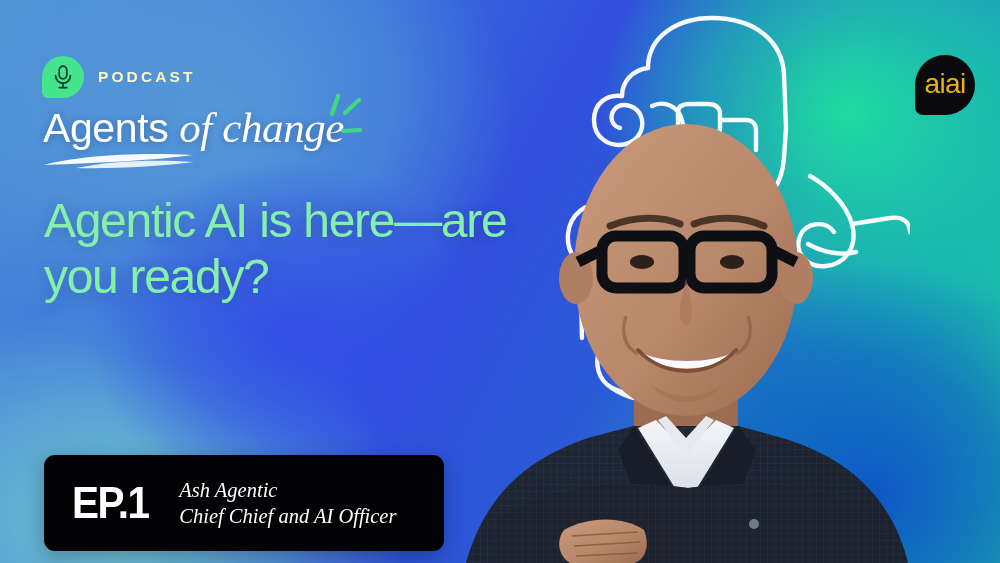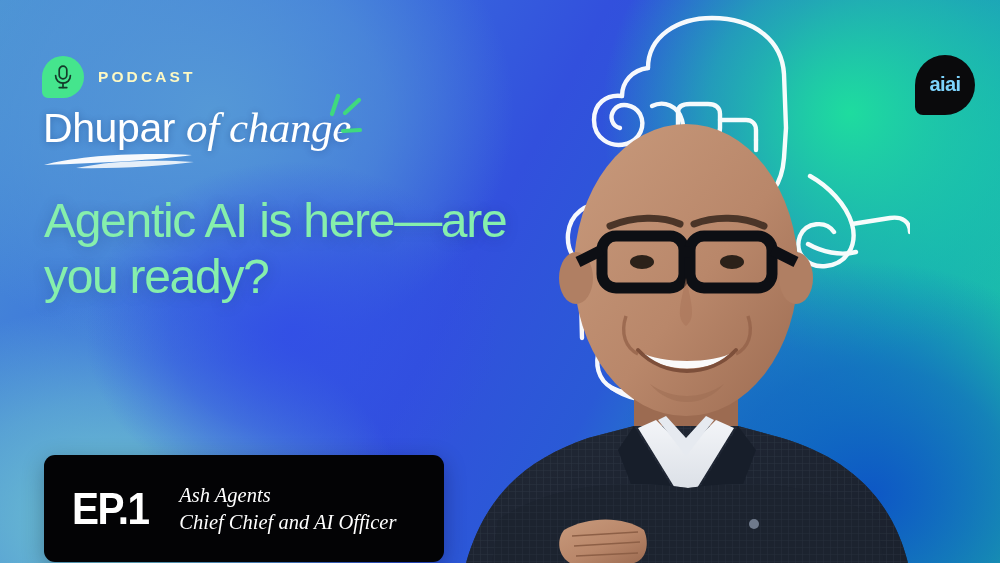--- a/index.html
+++ b/index.html
@@ -82,21 +82,21 @@
   .headline {
     position:absolute; left:44px; top:193px; width:470px;
     color:#86efac; font-size:48px; line-height:1.17;
     font-weight:400; letter-spacing:-1.3px;
     text-shadow:0 2px 14px rgba(12,32,92,.26);
   }
 
   
   .ep-badge {
     position:absolute; left:44px; top:455px;
-    width:400px; height:107px;
+    width:400px; height:96px;
     background:#030305;
     border-radius:11px;
     display:flex; align-items:center;
     padding:0 0 0 28px;
     box-shadow:0 6px 22px rgba(3,8,30,.30);
   }
   .ep-number {
     color:#fff; font-size:44px; font-weight:bold;
     letter-spacing:-1.6px; line-height:1;
     transform:scaleX(.92); transform-origin:left center;
@@ -111,21 +111,21 @@
 
   
   .brand-logo {
     position:absolute; left:915px; top:55px;
     width:60px; height:60px;
     background:#0a0a0c;
     border-radius:50% 50% 50% 8px;
     display:flex; align-items:center; justify-content:center;
   }
   .brand-logo-text {
-    color:#7dd3fc; font-size:20px; font-weight:bold;
+    color:#eab308; font-size:28px; font-weight:normal;
     letter-spacing:-0.6px; line-height:1;
     margin-top:-2px;
   }
 </style>
 </head>
 <body>
 
 <div id="stage">
 
   <div class="bg-base"></div>
@@ -268,21 +268,21 @@
           <path d="M2.6 10.6 C2.6 15.2 5.9 18.2 10 18.2 C14.1 18.2 17.4 15.2 17.4 10.6"></path>
           <path d="M10 18.2 L10 22.4"></path>
           <path d="M6.2 22.6 L13.8 22.6"></path>
         </g>
       </svg>
     </div>
     <span class="podcast-label">PODCAST</span>
   </div>
 
   <div class="wordmark">
-    <span>Dhupar</span>
+    <span>Agents</span>
     <span class="wm-italic">of change</span>
   </div>
 
   <svg class="wm-swoosh" viewBox="0 0 155 22">
     <path d="M2 17 C32 9 86 4 150 7 C116 12 58 15 2 17 Z" fill="#ffffff" opacity=".95"></path>
     <path d="M34 20 C66 13 112 11 152 14 C120 18 72 21 34 20 Z" fill="#ffffff" opacity=".85"></path>
   </svg>
 
   <svg class="wm-spark" viewBox="0 0 56 54">
     <g stroke="#3fd97f" stroke-width="4.2" stroke-linecap="round">
@@ -290,21 +290,21 @@
       <path d="M33 21 L47 8"></path>
       <path d="M31 39 L48 38"></path>
     </g>
   </svg>
 
   <h1 class="headline">Agentic AI is here—are you ready?</h1>
 
   <div class="ep-badge">
     <span class="ep-number">EP.1</span>
     <div class="ep-meta">
-      <span class="ep-name">Ash Agents</span>
+      <span class="ep-name">Ash Agentic</span>
       <span class="ep-title">Chief Chief and AI Officer</span>
     </div>
   </div>
 
   <div class="brand-logo">
     <span class="brand-logo-text">aiai</span>
   </div>
 
 </div>
 

